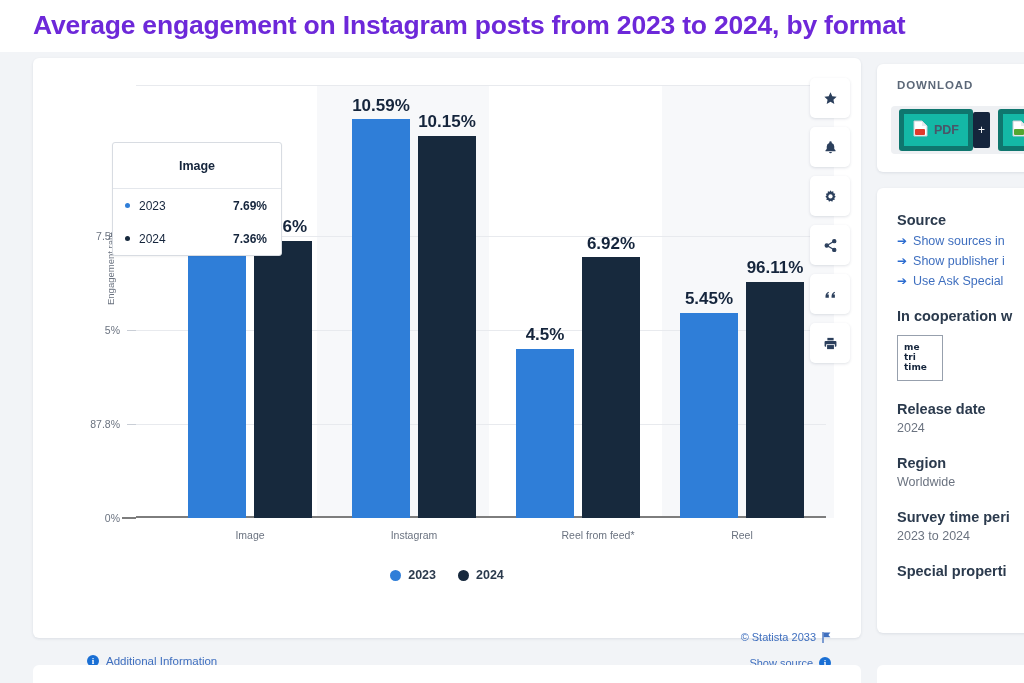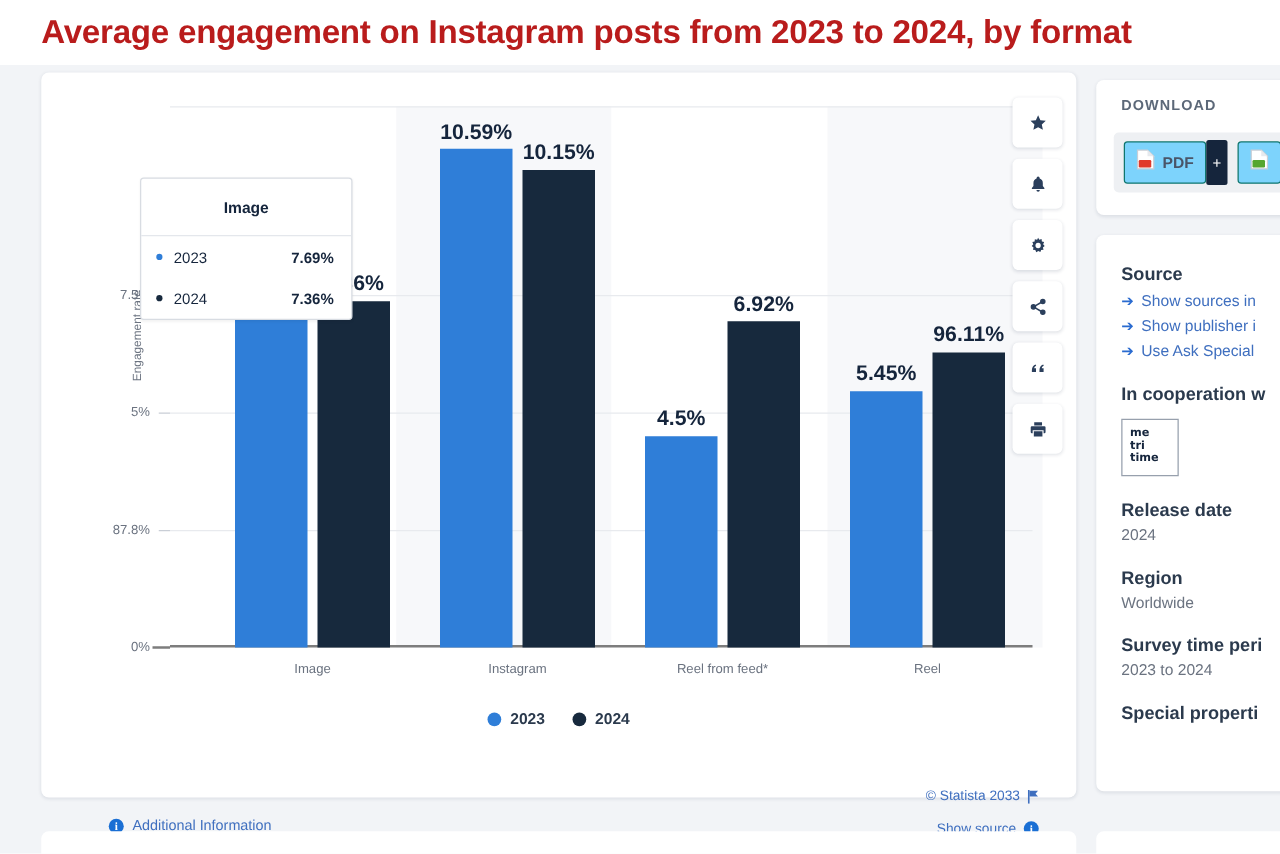--- a/index.html
+++ b/index.html
@@ -15,21 +15,21 @@
     background: #ffffff;
   }
 
   
   #page-title {
     position: absolute;
     left: 33px; top: 10px;
     width: 975px;
     font-size: 26.5px;
     font-weight: bold;
-    color: #b91c1c;
+    color: #6d28d9;
     letter-spacing: -0.2px;
     white-space: nowrap;
   }
 
   
   #content-bg {
     position: absolute;
     left: 0; top: 52px; width: 1024px; height: 631px;
     background: #f2f4f7;
   }
@@ -230,22 +230,22 @@
     position: absolute;
     left: 14px; top: 42px;
     height: 48px; width: 160px;
     background: #eef0f3;
     border-radius: 4px;
     display: flex; align-items: center;
     padding: 0 8px;
   }
   .dl-btn {
     height: 34px;
-    background: #7dd3fc;
-    border: 1px solid #0f766e;
+    background: #14b8a6;
+    border: 5px solid #0f766e;
     border-radius: 3px;
     display: flex; align-items: center;
     padding: 16px 9px; gap: 6px;
   }
   .dl-label { font-size: 12.5px; color: #44506080; color: #4a5568; font-weight: bold; }
   .dl-plus {
     width: 17px; height: 36px;
     background: #15253c;
     color: #ffffff;
     display: flex; align-items: center; justify-content: center;
@@ -345,21 +345,21 @@
       <div class="bar y2023" style="left:216px;width:58px;height:398.8px;"></div>
       <div class="bar-label" style="left:216px;width:58px;bottom:402.2px;">10.59%</div>
       <div class="bar y2024" style="left:282px;width:58px;height:382.3px;"></div>
       <div class="bar-label" style="left:282px;width:58px;bottom:385.7px;">10.15%</div>
       <div class="xtick-label" style="left:188px;width:180px;">Instagram</div>
 
       <div class="bar y2023" style="left:380px;width:58px;height:169.5px;"></div>
       <div class="bar-label" style="left:380px;width:58px;bottom:172.9px;">4.5%</div>
       <div class="bar y2024" style="left:446px;width:58px;height:260.6px;"></div>
       <div class="bar-label" style="left:446px;width:58px;bottom:264px;">6.92%</div>
-      <div class="xtick-label" style="left:352px;width:180px;text-align:center;">Reel from feed*</div>
+      <div class="xtick-label" style="left:372px;width:180px;text-align:center;">Reel from feed*</div>
 
       <div class="bar y2023" style="left:544px;width:58px;height:205.3px;"></div>
       <div class="bar-label" style="left:544px;width:58px;bottom:208.7px;">5.45%</div>
       <div class="bar y2024" style="left:610px;width:58px;height:236.2px;"></div>
       <div class="bar-label" style="left:610px;width:58px;bottom:239.6px;">96.11%</div>
       <div class="xtick-label" style="left:516px;width:180px;">Reel</div>
     </div>
 
     <div id="y-axis-title">Engagement rate</div>
 

